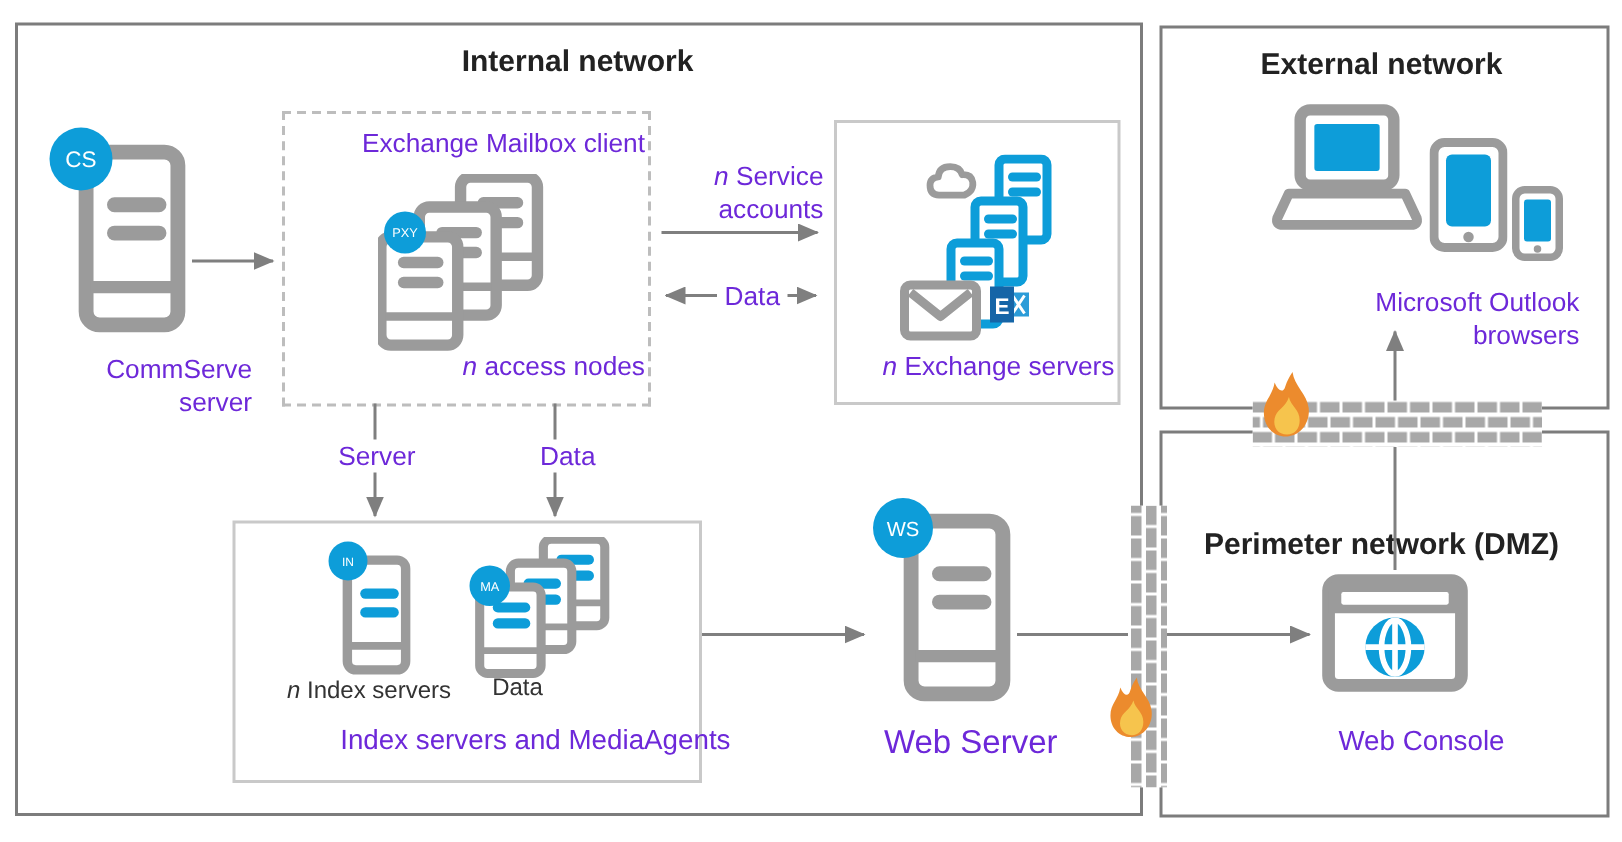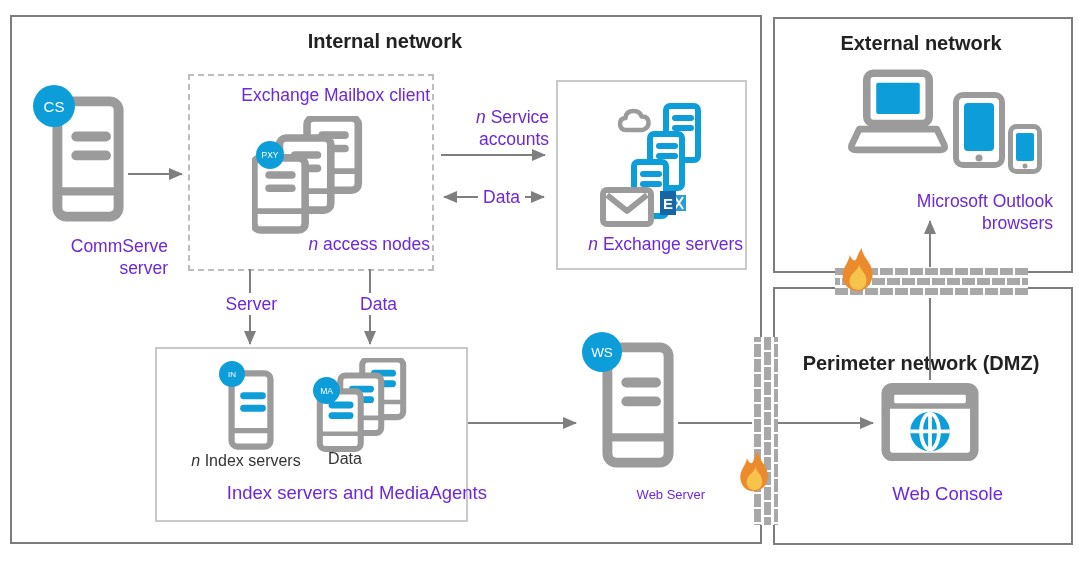--- a/index.html
+++ b/index.html
@@ -182,21 +182,21 @@
 
   <div class="iconwrap" style="left:600px;top:342px;">
     <svg width="76" height="126" viewBox="0 0 80 140">
       <rect x="6" y="6" width="68" height="128" rx="10" fill="#fff" class="sg" stroke-width="11"></rect>
       <line x1="27" y1="45" x2="60" y2="45" class="sg" stroke-width="11" stroke-linecap="round"></line>
       <line x1="27" y1="66" x2="60" y2="66" class="sg" stroke-width="11" stroke-linecap="round"></line>
       <line x1="9" y1="106" x2="71" y2="106" class="sg" stroke-width="9"></line>
     </svg>
   </div>
   <div class="badge" style="left:582px;top:332px;width:40px;height:40px;font-size:13.5px;">WS</div>
-  <div class="lbl" style="left:555px;top:484px;width:150px;font-size:13px;">Web Server</div>
+  <div class="lbl" style="left:555px;top:484px;width:150px;font-size:22px;">Web Server</div>
 
   <div class="iconwrap" style="left:845px;top:66px;">
     <svg width="106" height="94" viewBox="0 0 112 94">
       <rect x="23" y="5" width="66" height="53" rx="7" fill="#fff" class="sg" stroke-width="8"></rect>
       <rect x="33" y="15" width="46" height="33" rx="2" class="fb"></rect>
       <path d="M15,64 H97 L105,81 Q106.5,86 101,86 H11 Q5.5,86 7,81 Z" fill="#fff" class="sg" stroke-width="7" stroke-linejoin="round"></path>
     </svg>
   </div>
   <div class="iconwrap" style="left:953px;top:92px;">
     <svg width="52" height="76" viewBox="0 0 52 76">

